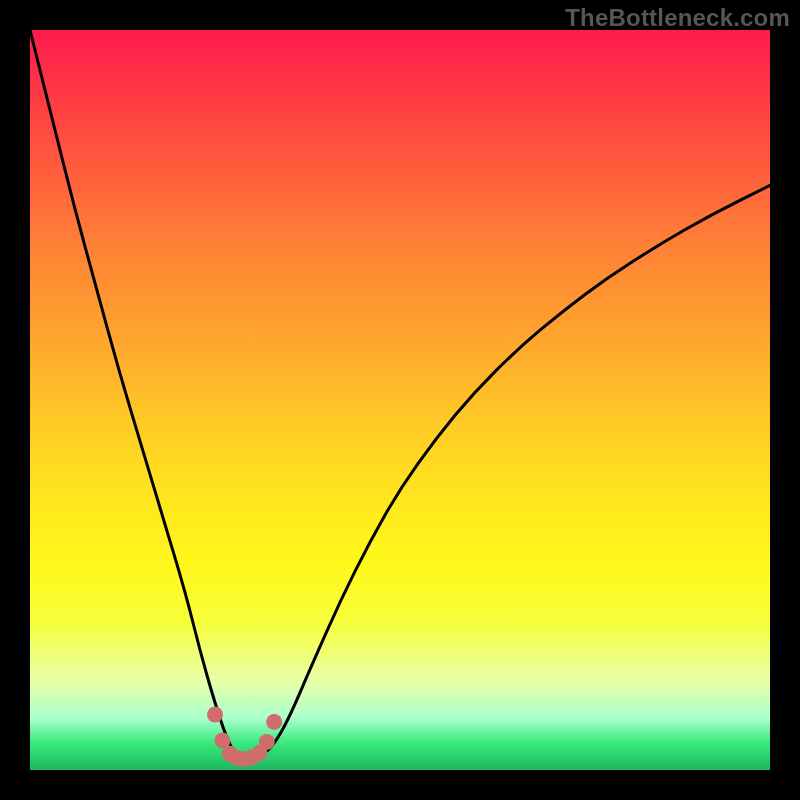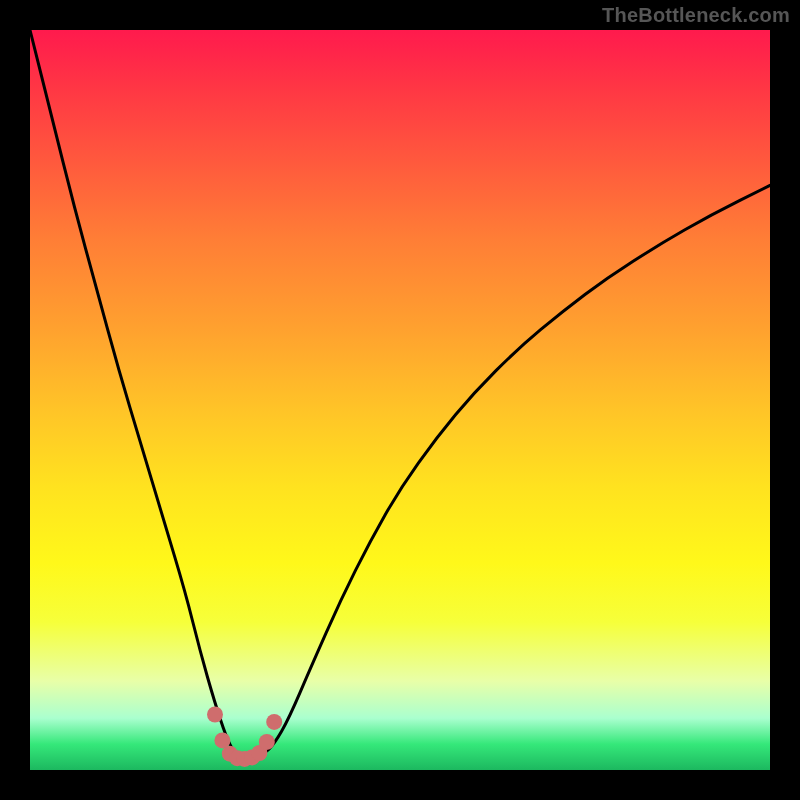--- a/index.html
+++ b/index.html
@@ -14,21 +14,21 @@
     position: relative;
     width: 800px;
     height: 800px;
     background: #000;
   }
   .watermark {
     position: absolute;
     top: 4px;
     right: 10px;
     color: #565656;
-    font-size: 20px;
+    font-size: 24px;
     font-weight: 600;
     letter-spacing: 0.2px;
     z-index: 10;
   }
   .plot {
     position: absolute;
     left: 30px;
     top: 30px;
     width: 740px;
     height: 740px;

